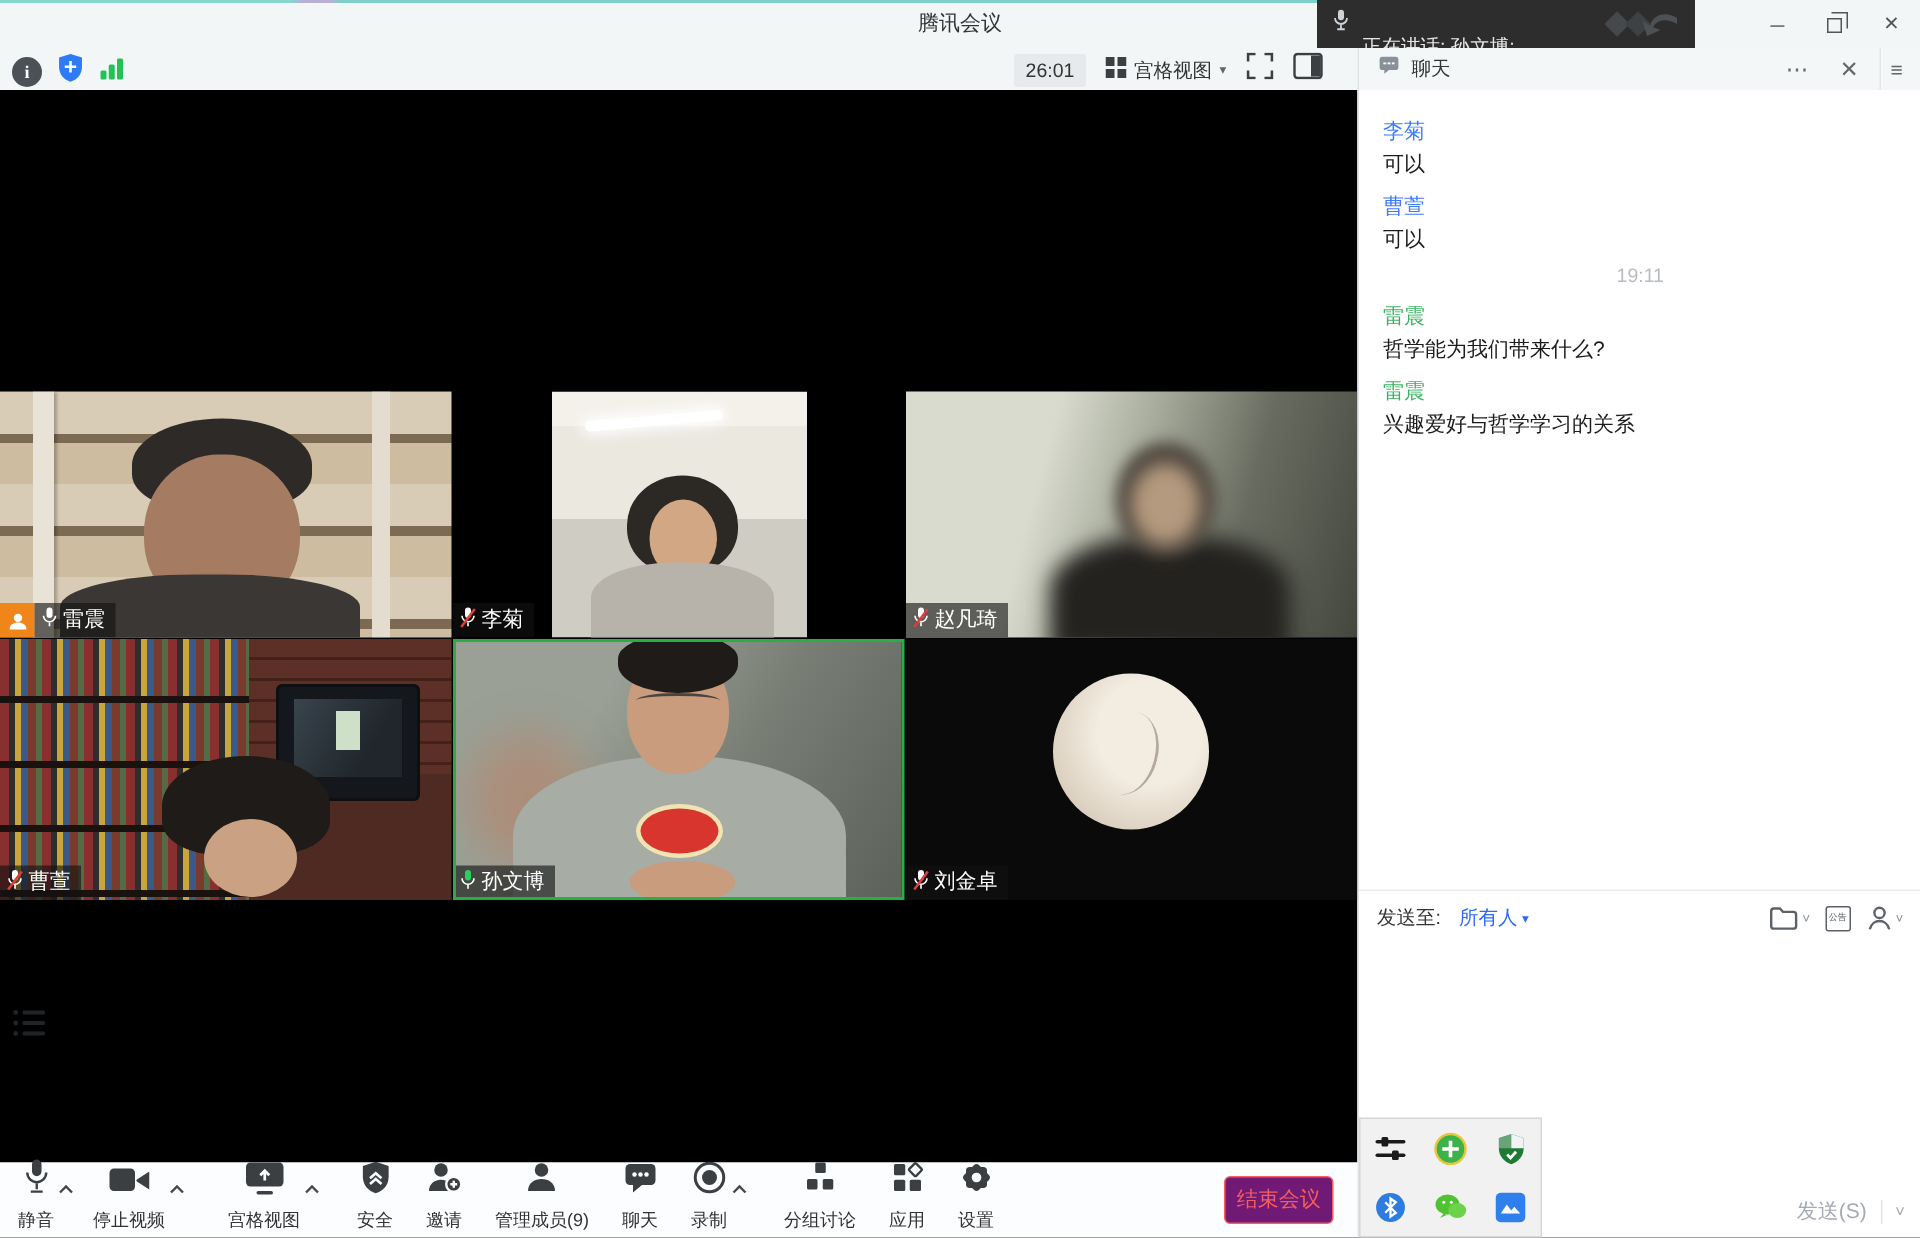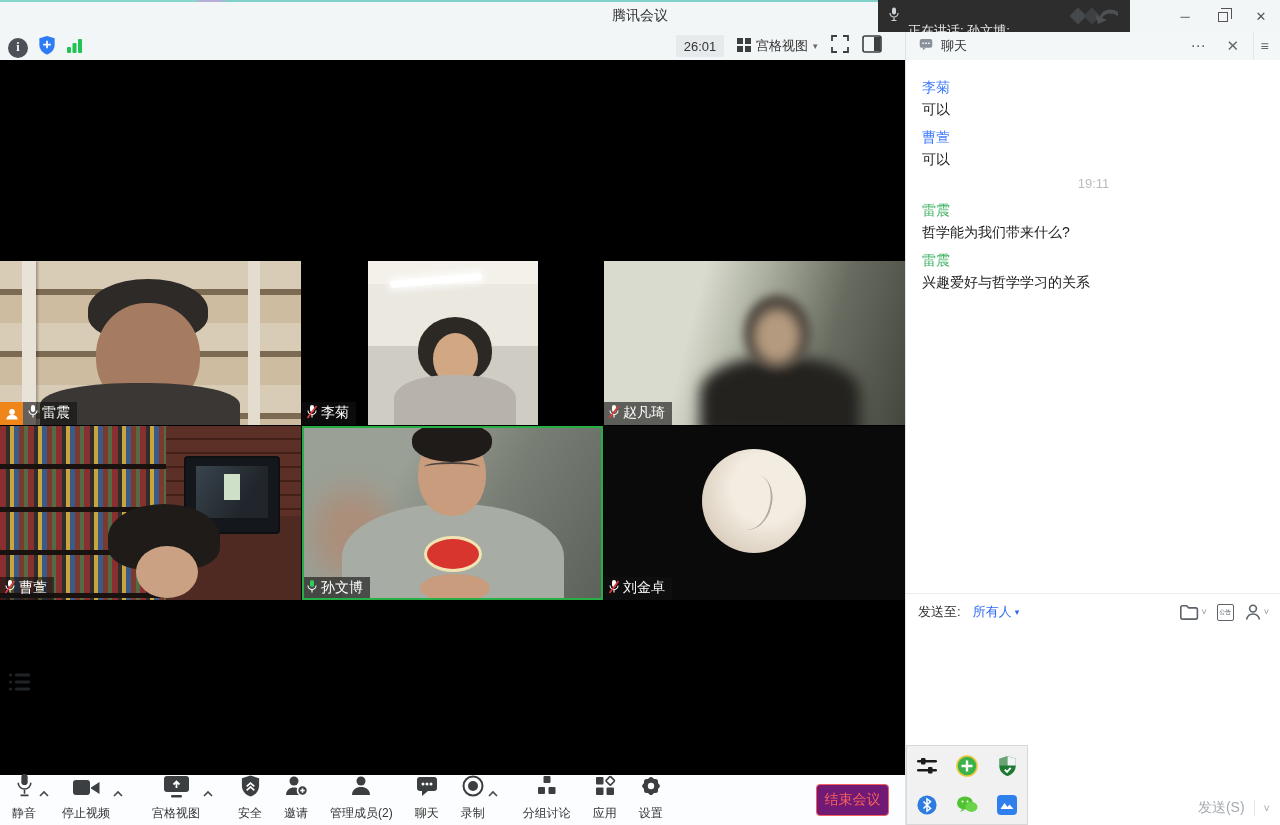--- a/index.html
+++ b/index.html
@@ -446,21 +446,21 @@
     </div>
     <div class="gap-m"></div>
 
     <div class="tb-item">
       <span>
         <svg width="24" height="24" viewBox="0 0 24 24">
             <circle cx="12" cy="7" r="4.5" fill="#3c3f42"></circle>
             <path d="M3 21c0-5.5 4.5-8 9-8s9 2.5 9 8z" fill="#3c3f42"></path>
           </svg>
       </span>
-      <span class="tb-label">管理成员(2)</span>
+      <span class="tb-label">管理成员(9)</span>
     </div>
     <div class="gap-m"></div>
 
     <div class="tb-item">
       <span>
         <svg width="24" height="24" viewBox="0 0 24 24">
             <rect x="2" y="3" width="20" height="14" rx="3" fill="#3c3f42"></rect>
             <circle cx="8" cy="10" r="1.5" fill="#fff"></circle>
             <circle cx="12" cy="10" r="1.5" fill="#fff"></circle>
             <circle cx="16" cy="10" r="1.5" fill="#fff"></circle>

